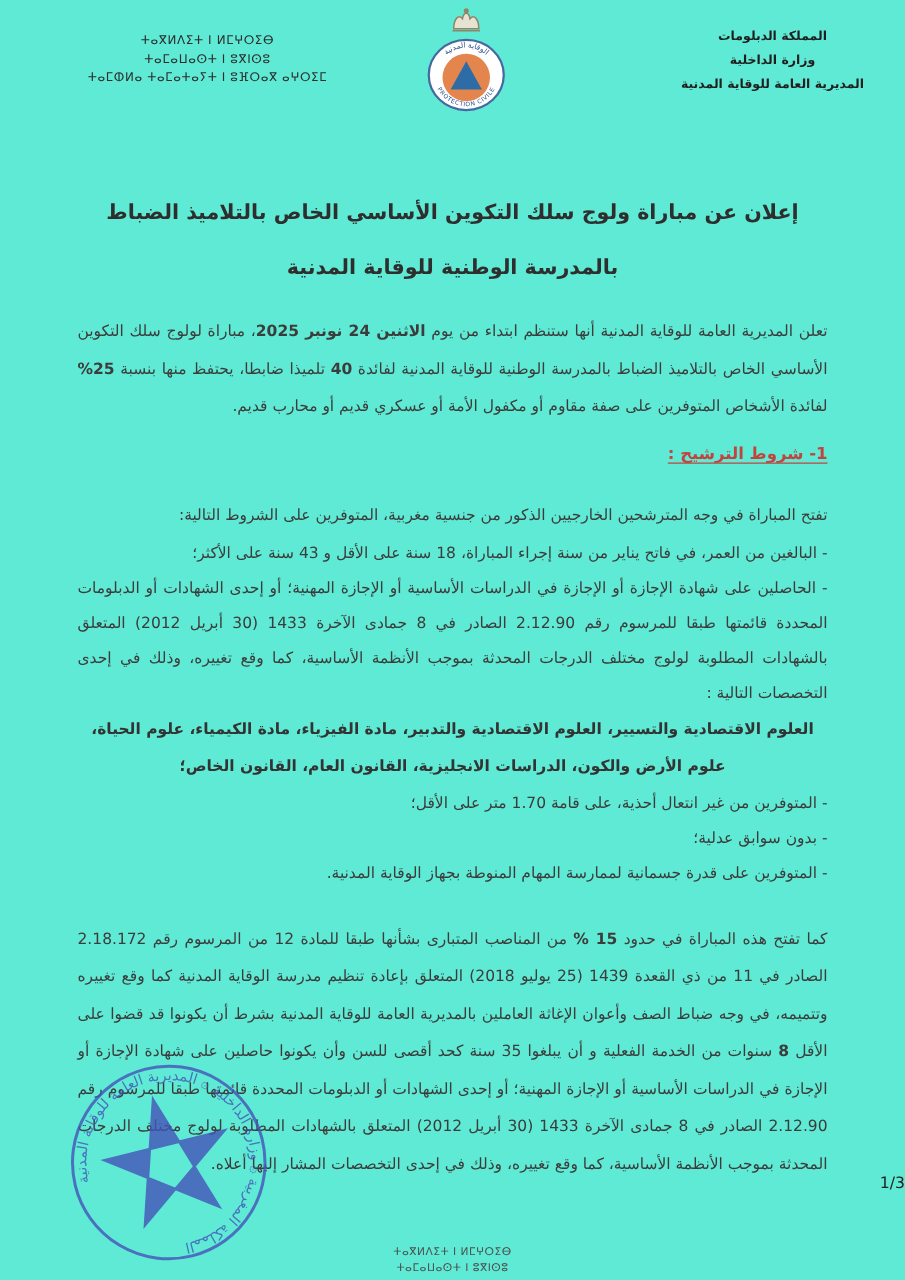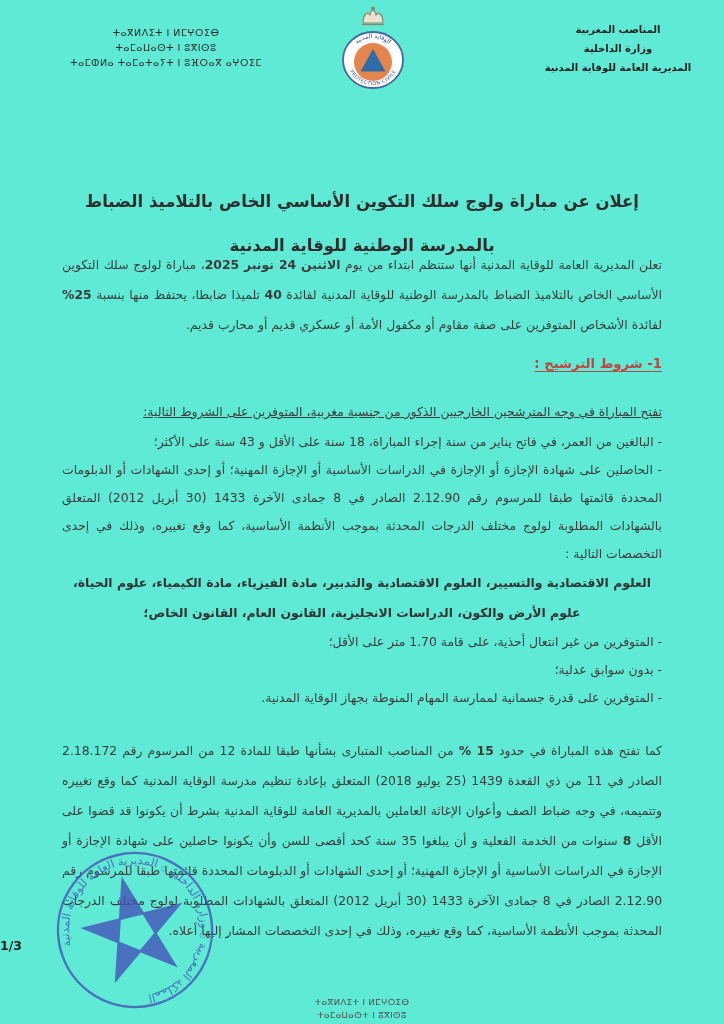--- a/index.html
+++ b/index.html
@@ -13,45 +13,45 @@
     position:absolute;top:25px;left:54px;width:224px;text-align:center;
     font-size:9.5px;line-height:15px;color:#2d2d2d;letter-spacing:.5px;
   }
   .hdr-ar{
     position:absolute;top:20px;right:24px;width:164px;text-align:center;
     direction:rtl;font-weight:bold;font-size:10px;line-height:19px;color:#1f1f1f;
   }
   .emblem{position:absolute;top:5px;left:330px;width:86px;height:92px;}
   
   .title{
-    position:absolute;top:180px;left:0;right:0;text-align:center;direction:rtl;
+    position:absolute;top:148px;left:0;right:0;text-align:center;direction:rtl;
     font-weight:bold;font-size:16.5px;line-height:44px;color:#2e2e2e;
   }
   
   .content{
     position:absolute;top:250px;right:62px;left:62px;direction:rtl;
     font-size:12.4px;text-align:justify;color:#3c3c3c;
   }
   .intro{line-height:30px;margin:0 0 14px;}
   .sec-heading{
     color:#c2443f;font-weight:bold;font-size:13.2px;line-height:20px;
     margin:0 0 26px;text-decoration:underline;text-underline-offset:3px;
   }
-  .cond-intro{line-height:24px;margin:4px 0 4px;text-decoration:underline;}
+  .cond-intro{line-height:24px;margin:4px 0 4px;}
   .cond-item{line-height:28px;margin:0;}
   .specializations{font-weight:bold;text-align:center;line-height:30px;margin:0;color:#333;}
   .para2{line-height:30px;margin:24px 0 0;}
   
   .stamp{
     position:absolute;left:44px;top:843px;width:182px;height:174px;
     transform:rotate(-14deg);opacity:.8;
   }
   .page-num{
-    position:absolute;top:938px;left:0;right:0;text-align:left;
-    font-weight:bold;font-size:12.5px;color:#222;
+    position:absolute;top:938px;left:0;right:0;text-align:right;
+    font-weight:normal;font-size:12.5px;color:#222;
   }
   .footer-tif{
     position:absolute;top:996px;left:0;right:0;text-align:center;
     font-size:8.5px;line-height:13px;color:#4f4f4f;letter-spacing:.4px;
   }
 </style>
 </head>
 <body>
 
 <div class="page">
@@ -84,21 +84,21 @@
       <text font-size="6" fill="#2d4f8f" text-anchor="middle">
         <textPath href="#arcTop" startOffset="50%">الوقاية المدنية</textPath>
       </text>
       <text font-size="4.8" fill="#2d4f8f" text-anchor="middle" letter-spacing="0.5">
         <textPath href="#arcBottom" startOffset="50%">PROTECTION CIVILE</textPath>
       </text>
     </svg>
   </div>
 
   <div class="hdr-ar">
-    <div>المناصب المغربية</div>
+    <div>المملكة الدبلومات</div>
     <div>وزارة الداخلية</div>
     <div>المديرية العامة للوقاية المدنية</div>
   </div>
 
   <div class="title">
     <div>إعلان عن مباراة ولوج سلك التكوين الأساسي الخاص بالتلاميذ الضباط</div>
     <div>بالمدرسة الوطنية للوقاية المدنية</div>
   </div>
 
   <div class="content">

